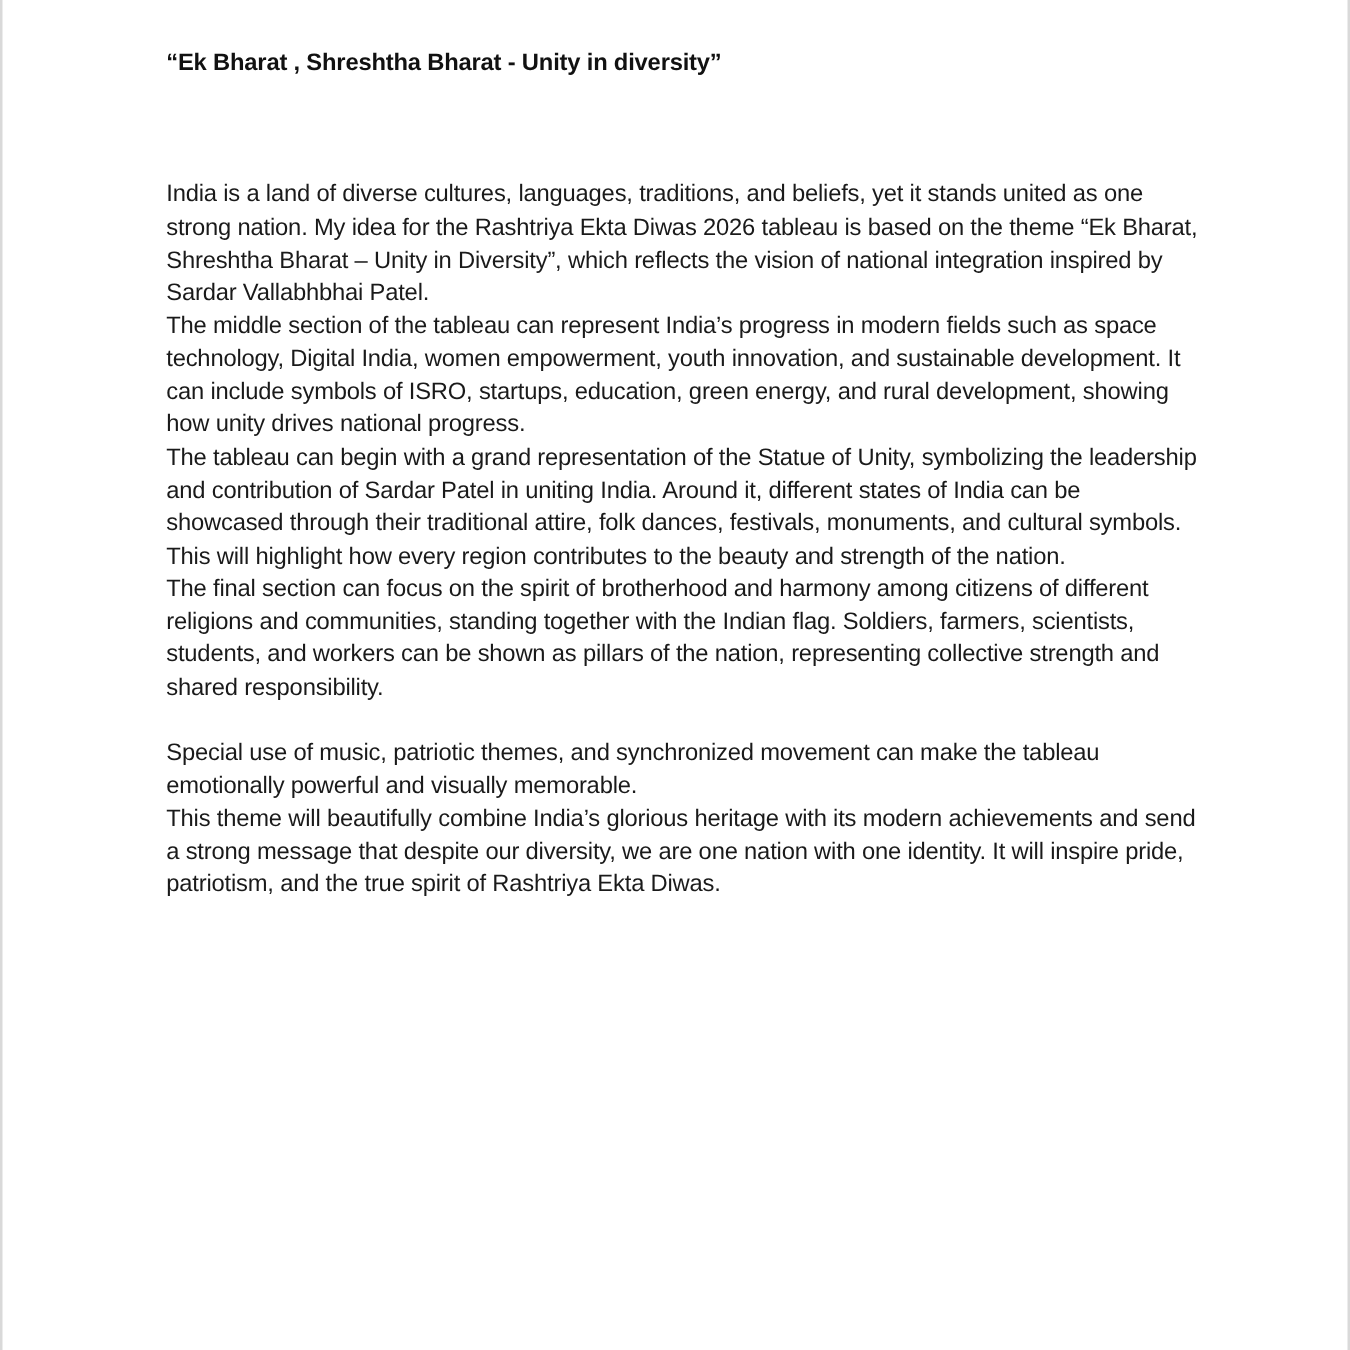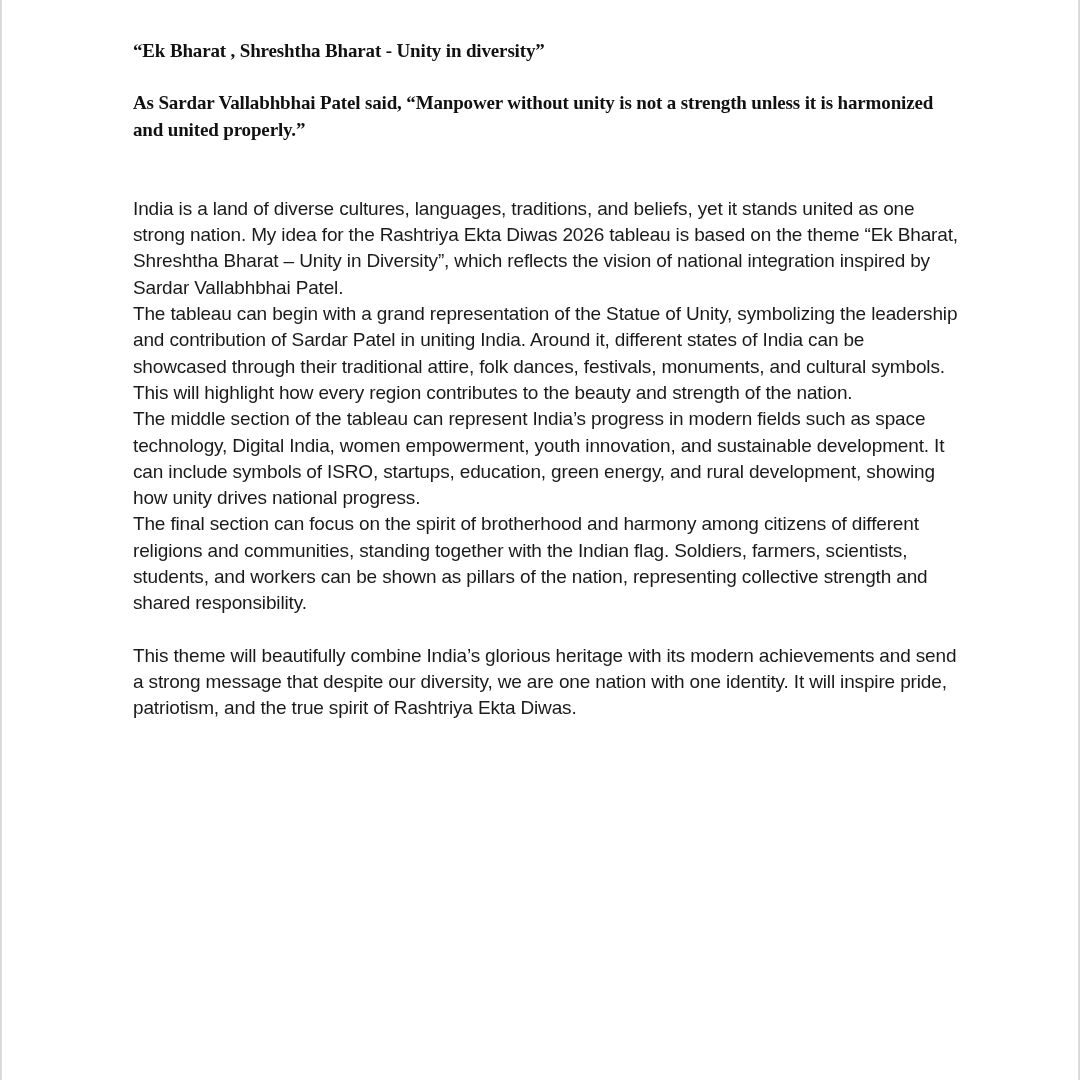--- a/index.html
+++ b/index.html
@@ -14,34 +14,34 @@
       border-right: 2px solid #d9d9d9;
       background: #fff;
     }
     .content {
       position: absolute; left: 131px; top: 38px; width: 830px;
       font-family: "Liberation Sans", sans-serif;
       font-size: 19px; line-height: 26.3px; color: #1a1a1a;
       letter-spacing: -0.15px;
     }
     p { margin: 0; }
-    .bold { font-weight: bold; color: #111; font-family: Liberation Serif, serif; }
+    .bold { font-weight: bold; color: #111; }
     .gap-title { height: 26px; }
     .gap-quote { height: 53px; }
     .gap-closing { height: 26px; }
   </style>
 </head>
 <body>
 
 <div class="page">
   <div class="content">
     <p class="bold">“Ek Bharat , Shreshtha Bharat - Unity in diversity”</p>
     <div class="gap-title"></div>
-    <p class="bold">As Sardar Vallabhbhai Patel said, “Manpower without unity is not a strength unless it is harmonized and united properly.”</p>
     <div class="gap-quote"></div>
     <p>India is a land of diverse cultures, languages, traditions, and beliefs, yet it stands united as one strong nation. My idea for the Rashtriya Ekta Diwas 2026 tableau is based on the theme “Ek Bharat, Shreshtha Bharat – Unity in Diversity”, which reflects the vision of national integration inspired by Sardar Vallabhbhai Patel.</p>
+    <p>The middle section of the tableau can represent India’s progress in modern fields such as space technology, Digital India, women empowerment, youth innovation, and sustainable development. It can include symbols of ISRO, startups, education, green energy, and rural development, showing how unity drives national progress.</p>
     <p>The tableau can begin with a grand representation of the Statue of Unity, symbolizing the leadership and contribution of Sardar Patel in uniting India. Around it, different states of India can be showcased through their traditional attire, folk dances, festivals, monuments, and cultural symbols. This will highlight how every region contributes to the beauty and strength of the nation.</p>
-    <p>The middle section of the tableau can represent India’s progress in modern fields such as space technology, Digital India, women empowerment, youth innovation, and sustainable development. It can include symbols of ISRO, startups, education, green energy, and rural development, showing how unity drives national progress.</p>
     <p>The final section can focus on the spirit of brotherhood and harmony among citizens of different religions and communities, standing together with the Indian flag. Soldiers, farmers, scientists, students, and workers can be shown as pillars of the nation, representing collective strength and shared responsibility.</p>
     <div class="gap-closing"></div>
+    <p>Special use of music, patriotic themes, and synchronized movement can make the tableau emotionally powerful and visually memorable.</p>
     <p>This theme will beautifully combine India’s glorious heritage with its modern achievements and send a strong message that despite our diversity, we are one nation with one identity. It will inspire pride, patriotism, and the true spirit of Rashtriya Ekta Diwas.</p>
   </div>
 </div>
 
 </body></html>

